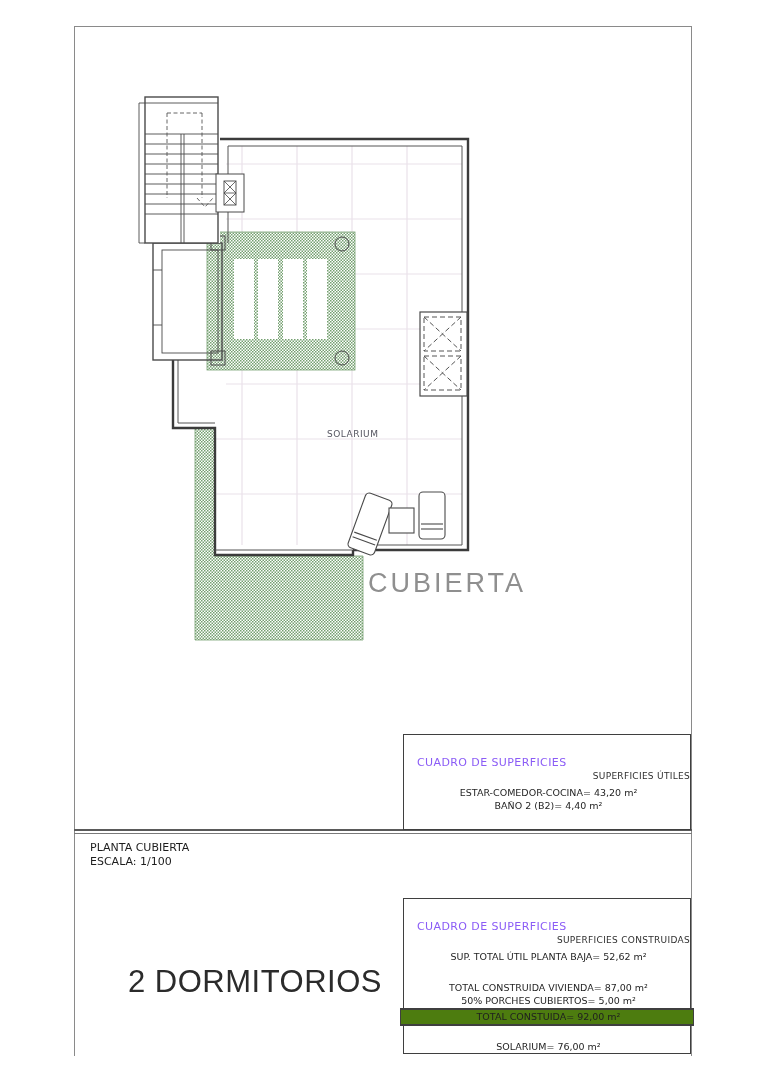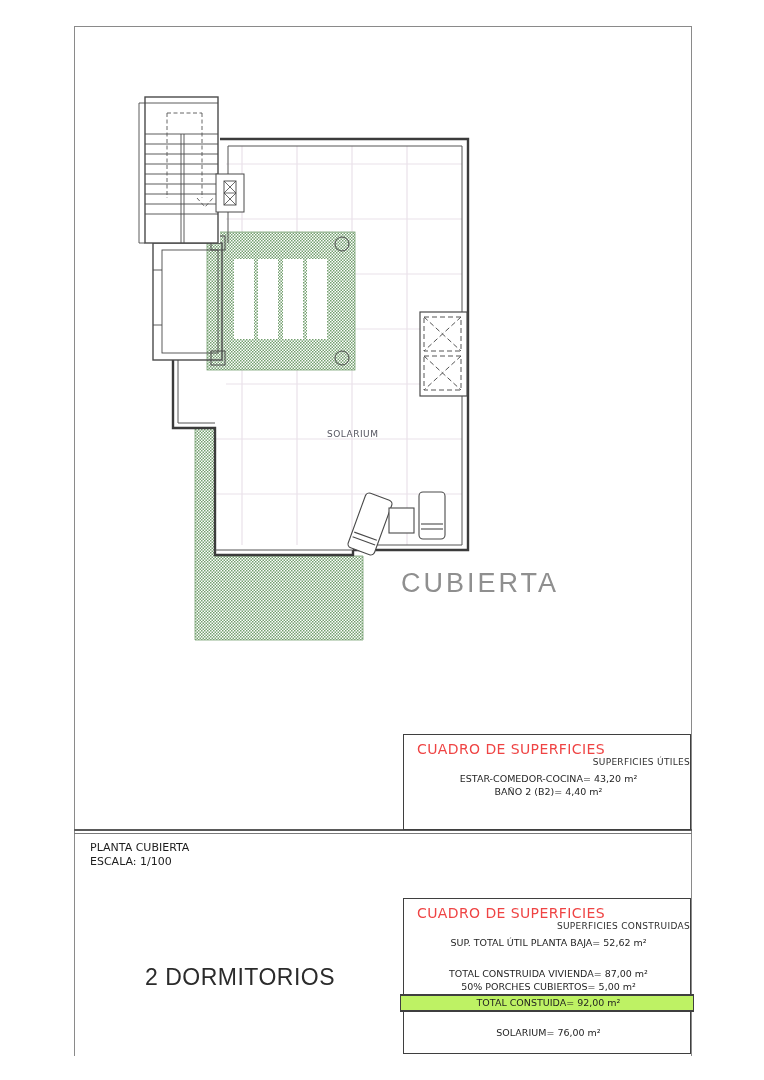--- a/index.html
+++ b/index.html
@@ -18,41 +18,41 @@
   }
   .plan-svg { position:absolute; left:0; top:0; }
 
   
   .sup-table {
     position:absolute; left:403px; width:288px; background:#fff;
     border:1.4px solid #3f3f3f;
   }
   .t-utiles { top:734px; height:96px; }
   .t-constr { top:898px; height:156px; }
-  .ttitle { padding-left:13px; margin-top:6px; font-size:14px; line-height:16px;
-            letter-spacing:0.4px; color:#ef4444; white-space:nowrap; }
+  .ttitle { padding-left:13px; margin-top:20px; font-size:11px; line-height:16px;
+            letter-spacing:0.4px; color:#8b5cf6; white-space:nowrap; }
   .tsub   { padding-left:13px; font-size:9px; line-height:11px; letter-spacing:0.3px; color:#2e2e2e;text-align:right; }
   .trows  { margin-top:4px; }
   .trow   { display:flex; justify-content:center; padding:0 10px 0 13px;
             font-size:9.5px; line-height:13px; color:#1f1f1f; white-space:nowrap; }
   .spacer18 { height:18px; } .spacer16 { height:14px; }
   .total-box {
     margin:1px -4px 0 -4px; border:1px solid #3f3f3f;
-    border-top-width:2px; border-bottom-width:2px; background:#bef264;
+    border-top-width:2px; border-bottom-width:2px; background:#4d7c0f;
   }
   .total-box .trow { line-height:14px; }
 
   
   .title-block { position:absolute; left:90px; top:841px; font-size:11px; line-height:14px; color:#1d1d1d; }
   .bedrooms-label {
-    position:absolute; left:145px; top:964px; font-size:23px; letter-spacing:0.5px;
+    position:absolute; left:128px; top:964px; font-size:31px; letter-spacing:0.5px;
     color:#2b2b2b; font-family:"Liberation Sans", sans-serif; white-space:nowrap;
   }
   .cubierta-label {
-    position:absolute; left:401px; top:568px; font-size:27px; letter-spacing:3px;
+    position:absolute; left:368px; top:568px; font-size:27px; letter-spacing:3px;
     color:#8f8f8f; font-family:"Liberation Sans", sans-serif; white-space:nowrap;
   }
   .solarium-label {
     position:absolute; left:327px; top:429px; font-size:9px; letter-spacing:0.5px;
     color:#555560; white-space:nowrap;
   }
 </style>
 </head>
 <body>
 

